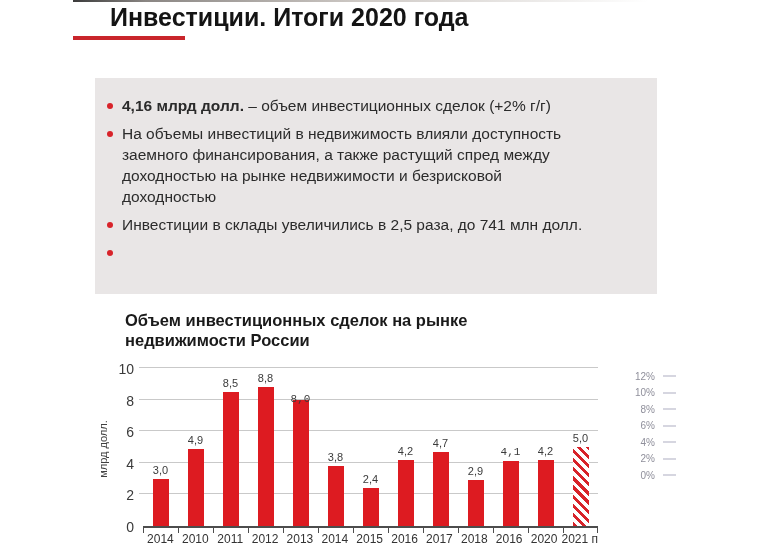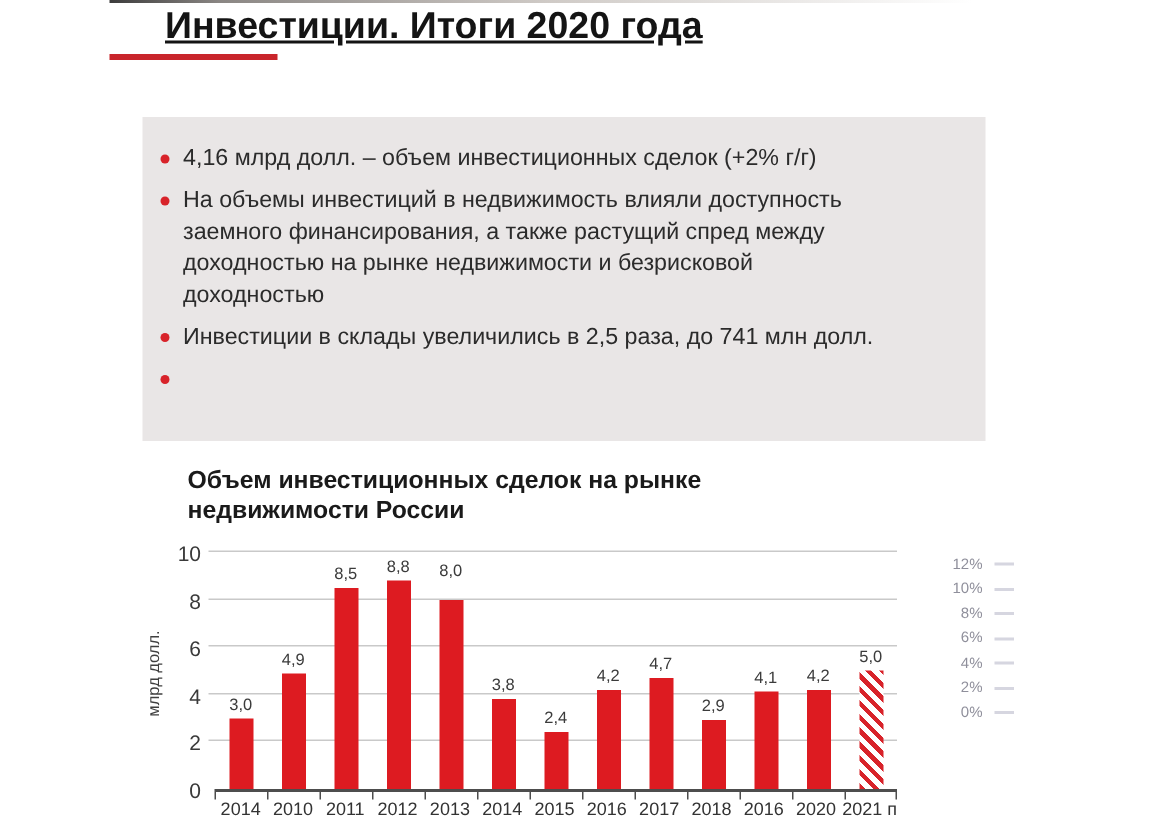--- a/index.html
+++ b/index.html
@@ -3,28 +3,28 @@
 <meta charset="utf-8">
 <style>
   * { margin:0; padding:0; box-sizing:border-box; }
   html,body { background:#ffffff; }
   body { font-family:"Liberation Sans", sans-serif; }
   .page { position:relative; width:768px; height:554px; background:#ffffff; overflow:hidden; }
 
   .top-line { position:absolute; left:73px; top:0; width:606px; height:2px;
     background:linear-gradient(to right,#3c3c3c 0%,#8a8683 12%,#cfcac6 48%,rgba(223,218,214,0) 95%); }
 
-  .page-title { position:absolute; left:110px; top:3px; font-size:25px; font-weight:bold; color:#141414; white-space:nowrap;text-decoration:underline; }
+  .page-title { position:absolute; left:110px; top:3px; font-size:25px; font-weight:bold; color:#141414; white-space:nowrap; }
   .title-underline { position:absolute; left:73px; top:36px; width:112px; height:4px; background:#c9252b; }
 
   .summary-box { position:absolute; left:95px; top:78px; width:562px; height:216px; background:#e9e6e6; padding:17px 18px 0 27px; }
   .bullet-item { position:relative; margin-bottom:7px; font-size:15.5px; line-height:21px; color:#2b2b2b; }
   .bullet-dot { position:absolute; left:-15px; top:8px; width:6px; height:6px; border-radius:50%; background:#d8232a; }
   .bullet-text { white-space:pre-line; }
-  .bullet-bold { font-weight:normal; }
+  .bullet-bold { font-weight:bold; }
 
   .chart-title { position:absolute; left:125px; top:310px; font-size:16.5px; font-weight:bold; line-height:20px; color:#1a1a1a; white-space:pre-line; }
 
   .y-axis-title { position:absolute; left:103px; top:449px; transform:translate(-50%,-50%) rotate(-90deg); font-size:11px; color:#3f3f3f; white-space:nowrap; }
 
   .plot-area { position:absolute; left:143px; top:370px; width:455px; height:158px; border-bottom:2px solid #4d4d4d; display:flex; align-items:flex-end; }
   .gridline { position:absolute; left:-4px; right:0; height:1px; background:#c9c9c9; }
   .bar-col { position:relative; flex:1; height:100%; display:flex; align-items:flex-end; justify-content:center; }
   .bar { width:16px; background:#dd1b21; }
   .bar.hatched { background:repeating-linear-gradient(45deg,#d8232a 0,#d8232a 3px,#ffffff 3px,#ffffff 6.5px); }
@@ -101,21 +101,21 @@
       </div>
       <div class="bar-col">
         <div class="bar-value" style="bottom: 137.3px;">8,5</div>
         <div class="bar" style="height: 134.3px;"></div>
       </div>
       <div class="bar-col">
         <div class="bar-value" style="bottom: 142.04px;">8,8</div>
         <div class="bar" style="height: 139.04px;"></div>
       </div>
       <div class="bar-col">
-        <div class="bar-value" style="bottom: 139px;">8,0</div>
+        <div class="bar-value" style="bottom: 121px; font-family: Liberation Mono, monospace;">8,0</div>
         <div class="bar" style="height: 126.4px;"></div>
       </div>
       <div class="bar-col">
         <div class="bar-value" style="bottom: 63.04px;">3,8</div>
         <div class="bar" style="height: 60.04px;"></div>
       </div>
       <div class="bar-col">
         <div class="bar-value" style="bottom: 40.92px;">2,4</div>
         <div class="bar" style="height: 37.92px;"></div>
       </div>
@@ -125,21 +125,21 @@
       </div>
       <div class="bar-col">
         <div class="bar-value" style="bottom: 77.26px;">4,7</div>
         <div class="bar" style="height: 74.26px;"></div>
       </div>
       <div class="bar-col">
         <div class="bar-value" style="bottom: 48.82px;">2,9</div>
         <div class="bar" style="height: 45.82px;"></div>
       </div>
       <div class="bar-col">
-        <div class="bar-value" style="bottom: 67.78px;">4,1</div>
+        <div class="bar-value" style="bottom: 67.78px; font-family: Liberation Mono, monospace;">4,1</div>
         <div class="bar" style="height: 64.78px;"></div>
       </div>
       <div class="bar-col">
         <div class="bar-value" style="bottom: 69.36px;">4,2</div>
         <div class="bar" style="height: 66.36px;"></div>
       </div>
       <div class="bar-col">
         <div class="bar-value" style="bottom: 82px;">5,0</div>
         <div class="bar hatched" style="height: 79px;"></div>
       </div>

